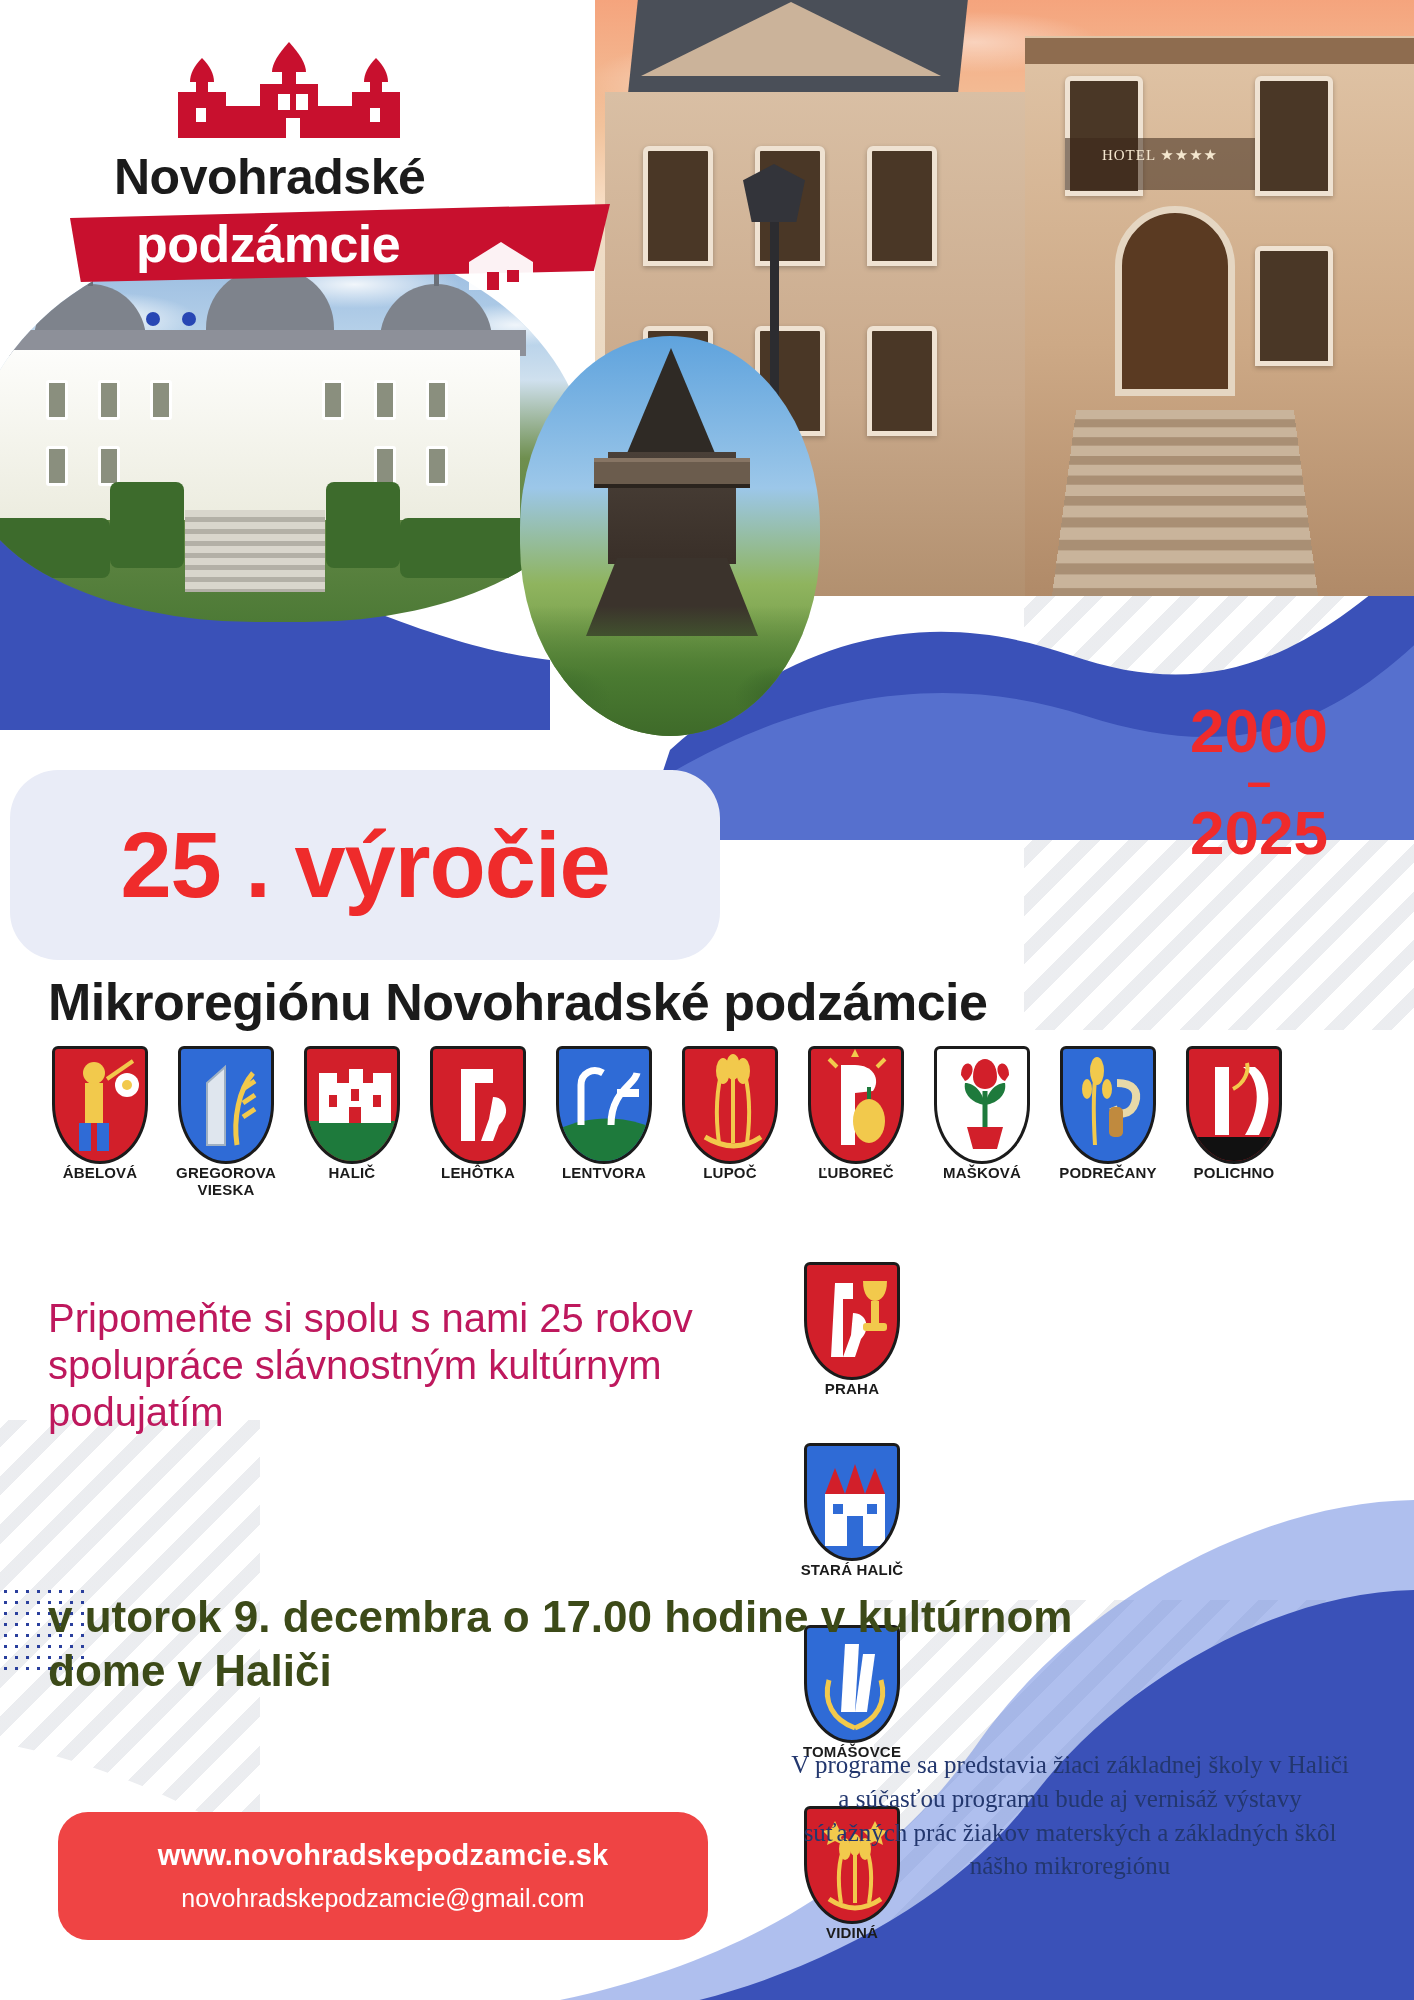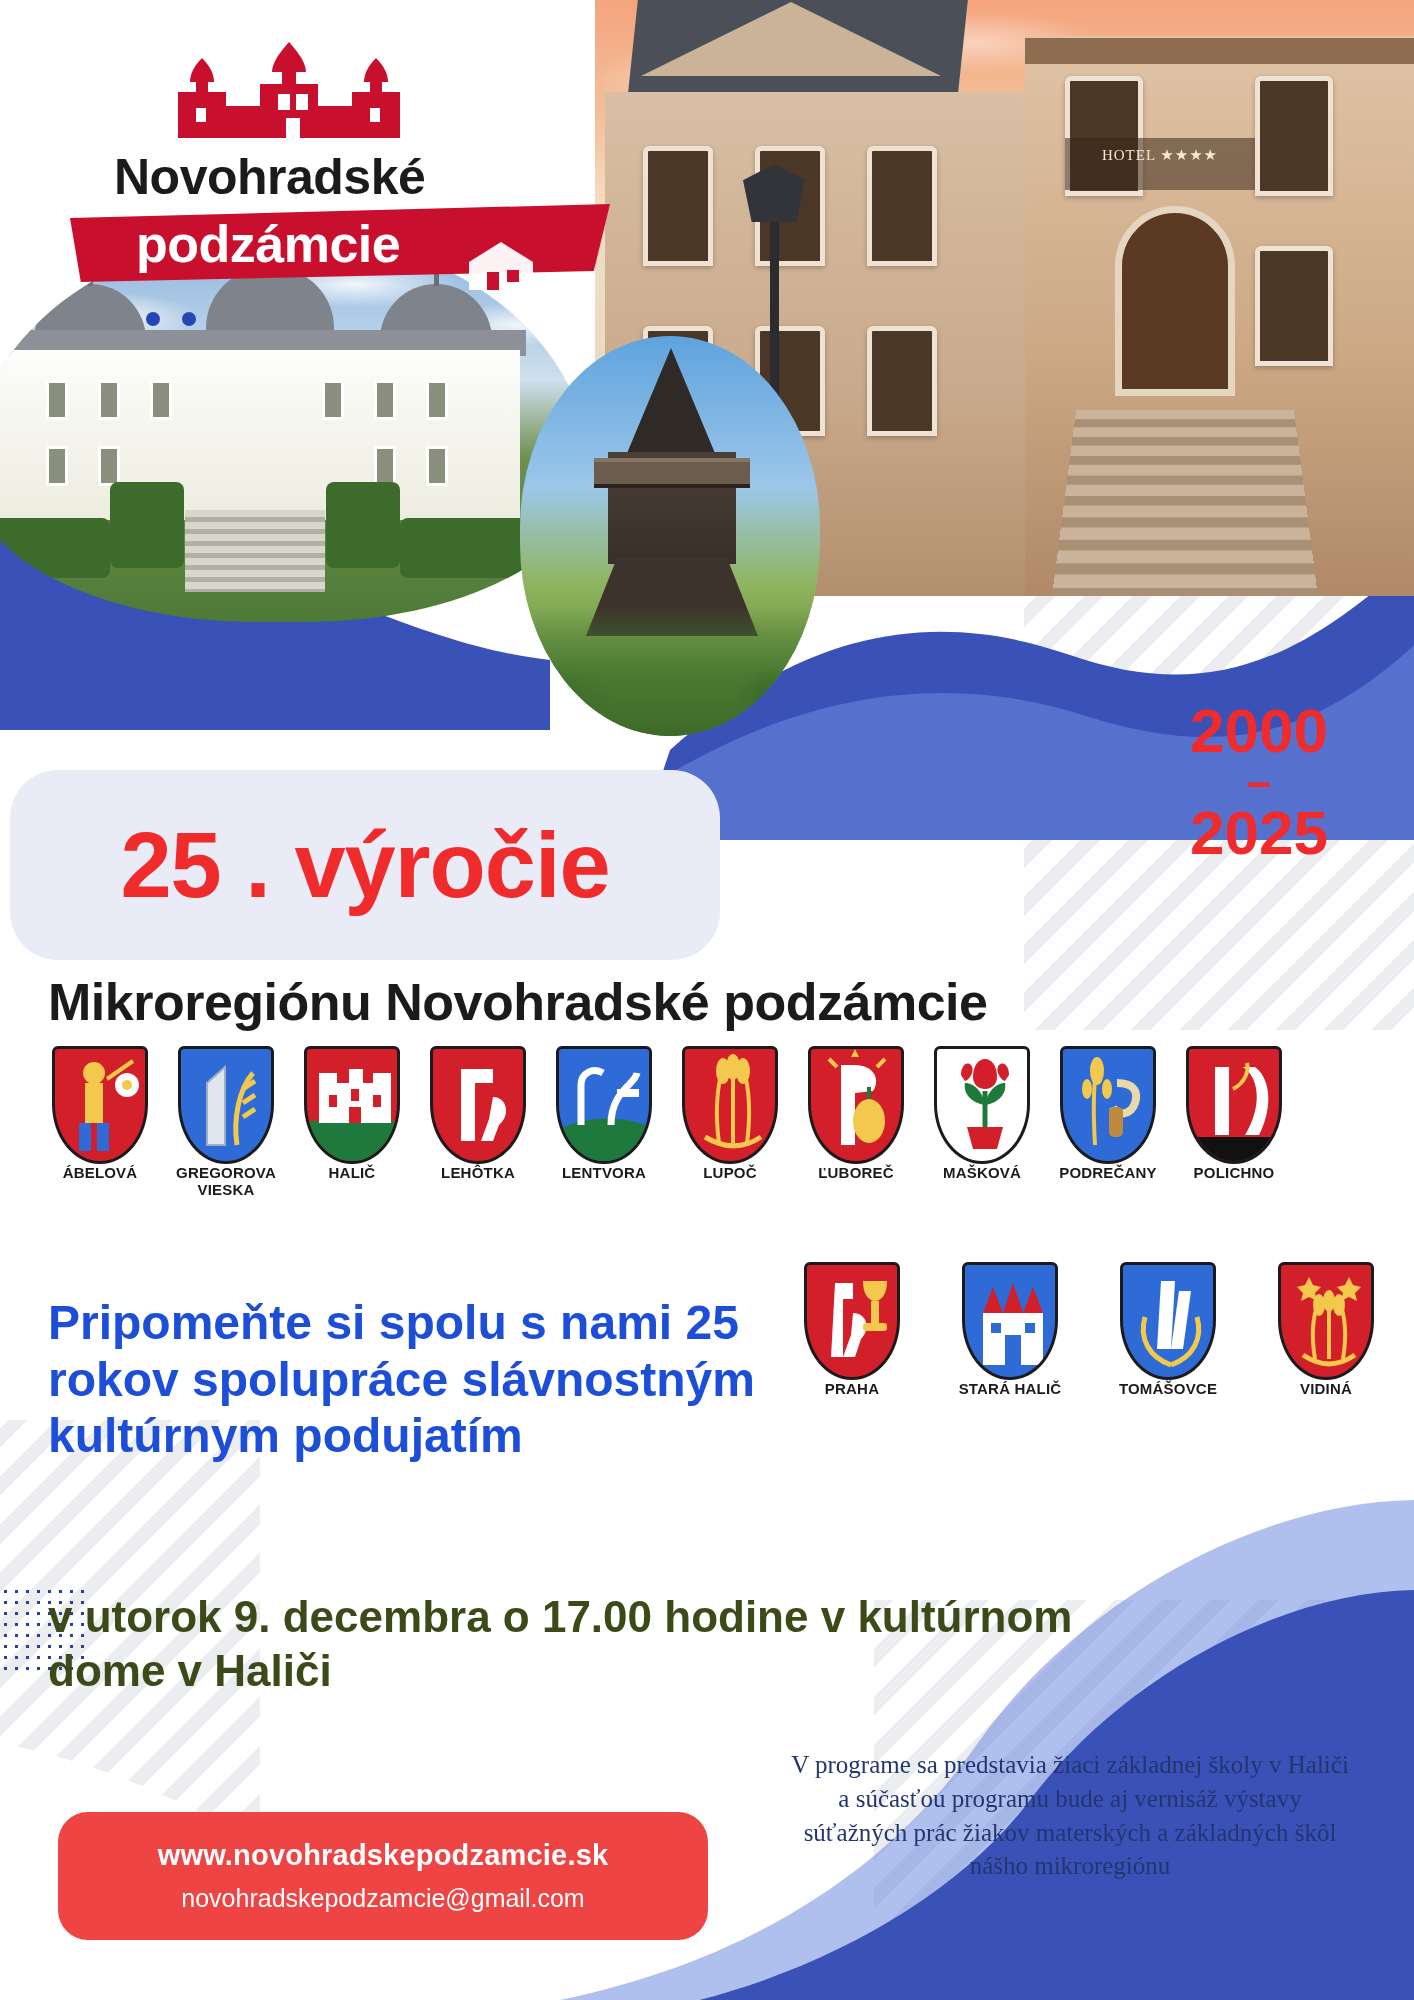--- a/index.html
+++ b/index.html
@@ -227,21 +227,21 @@
     overflow: hidden; position: relative;
   }
   .crest-label {
     font-size: 15px; font-weight: bold; color: #1b1b1b;
     letter-spacing: 0.2px; line-height: 1.15; width: 112px;
   }
 
   
   .invite {
     position: absolute; left: 48px; top: 1295px; width: 760px;
-    font-size: 48px; font-weight: bold; color: #1d4ed8; line-height: 1.18;
+    font-size: 40px; font-weight: normal; color: #be185d; line-height: 1.18;
   }
   .when {
     position: absolute; left: 48px; top: 1590px; width: 1150px;
     font-size: 44px; font-weight: bold; color: #3c4a18; line-height: 1.22;
   }
   .program {
     position: absolute; left: 790px; top: 1748px; width: 560px;
     font-family: "Liberation Serif", serif;
     font-size: 25px; color: #23376e; line-height: 1.35; text-align: center;
   }
@@ -528,21 +528,21 @@
           <path d="M0,88 L96,88 L96,118 L0,118 Z" fill="#111111"></path>
           <path d="M26,86 L26,18 L40,18 L40,86 Z" fill="#ffffff"></path>
           <path d="M54,18 C72,30 72,60 56,86 L70,86 C84,58 82,30 66,18 Z" fill="#ffffff"></path>
           <path d="M44,40 C56,34 60,22 58,14" stroke="#f2c94c" stroke-width="4" fill="none"></path>
         </svg>
       </div>
       <div class="crest-label">POLICHNO</div>
     </div>
   </div>
 
-  <div class="crest-row" style="left:796px; top:1262px; gap:46px;">
+  <div class="crest-row" style="left:796px; top:1262px; gap:46px;flex-direction:column;">
 
     <div class="crest-cell">
       <div class="crest" style="background:#d21f2a;">
         <svg viewBox="0 0 96 118" width="96" height="118">
           <path d="M28,18 L46,18 L46,34 L36,34 L36,92 L24,92 Z" fill="#ffffff"></path>
           <path d="M46,48 C60,48 64,64 54,74 L48,92 L36,92 L44,70 Z" fill="#ffffff"></path>
           <path d="M56,16 C56,30 62,36 68,36 C74,36 80,30 80,16 Z" fill="#f2c94c"></path>
           <rect x="64" y="36" width="8" height="22" fill="#f2c94c"></rect>
           <rect x="56" y="58" width="24" height="8" rx="3" fill="#f2c94c"></rect>
         </svg>

